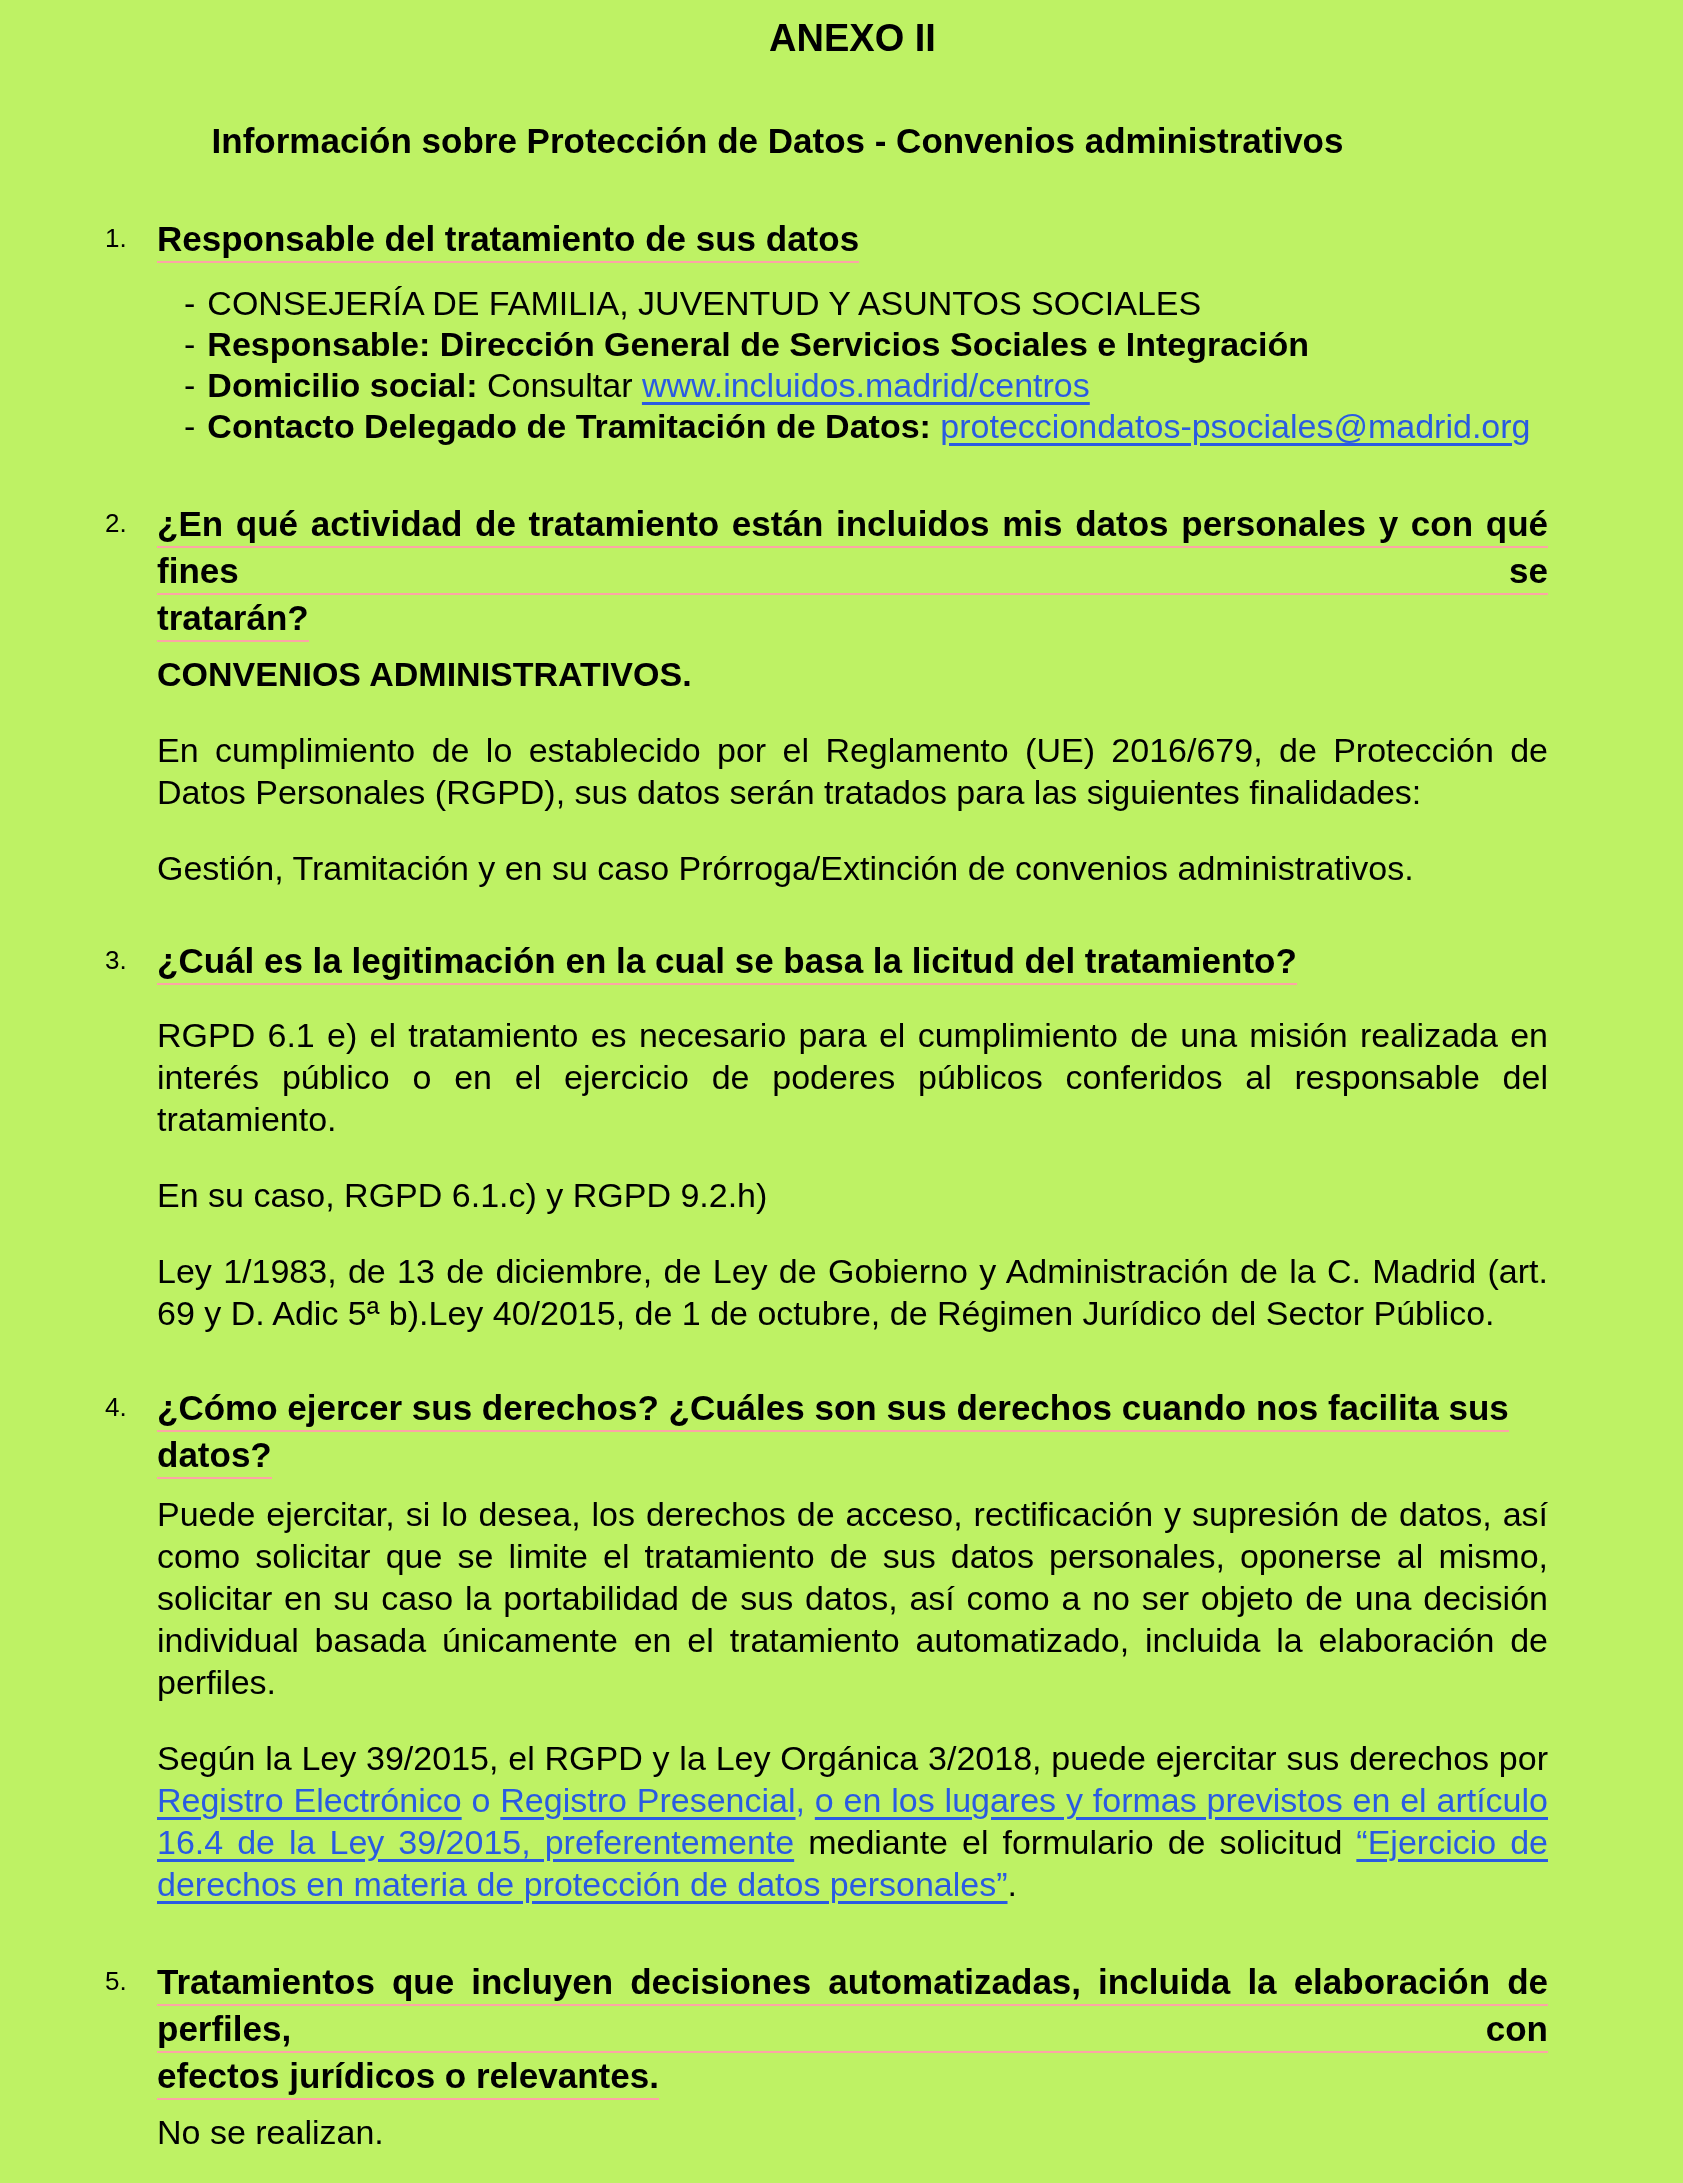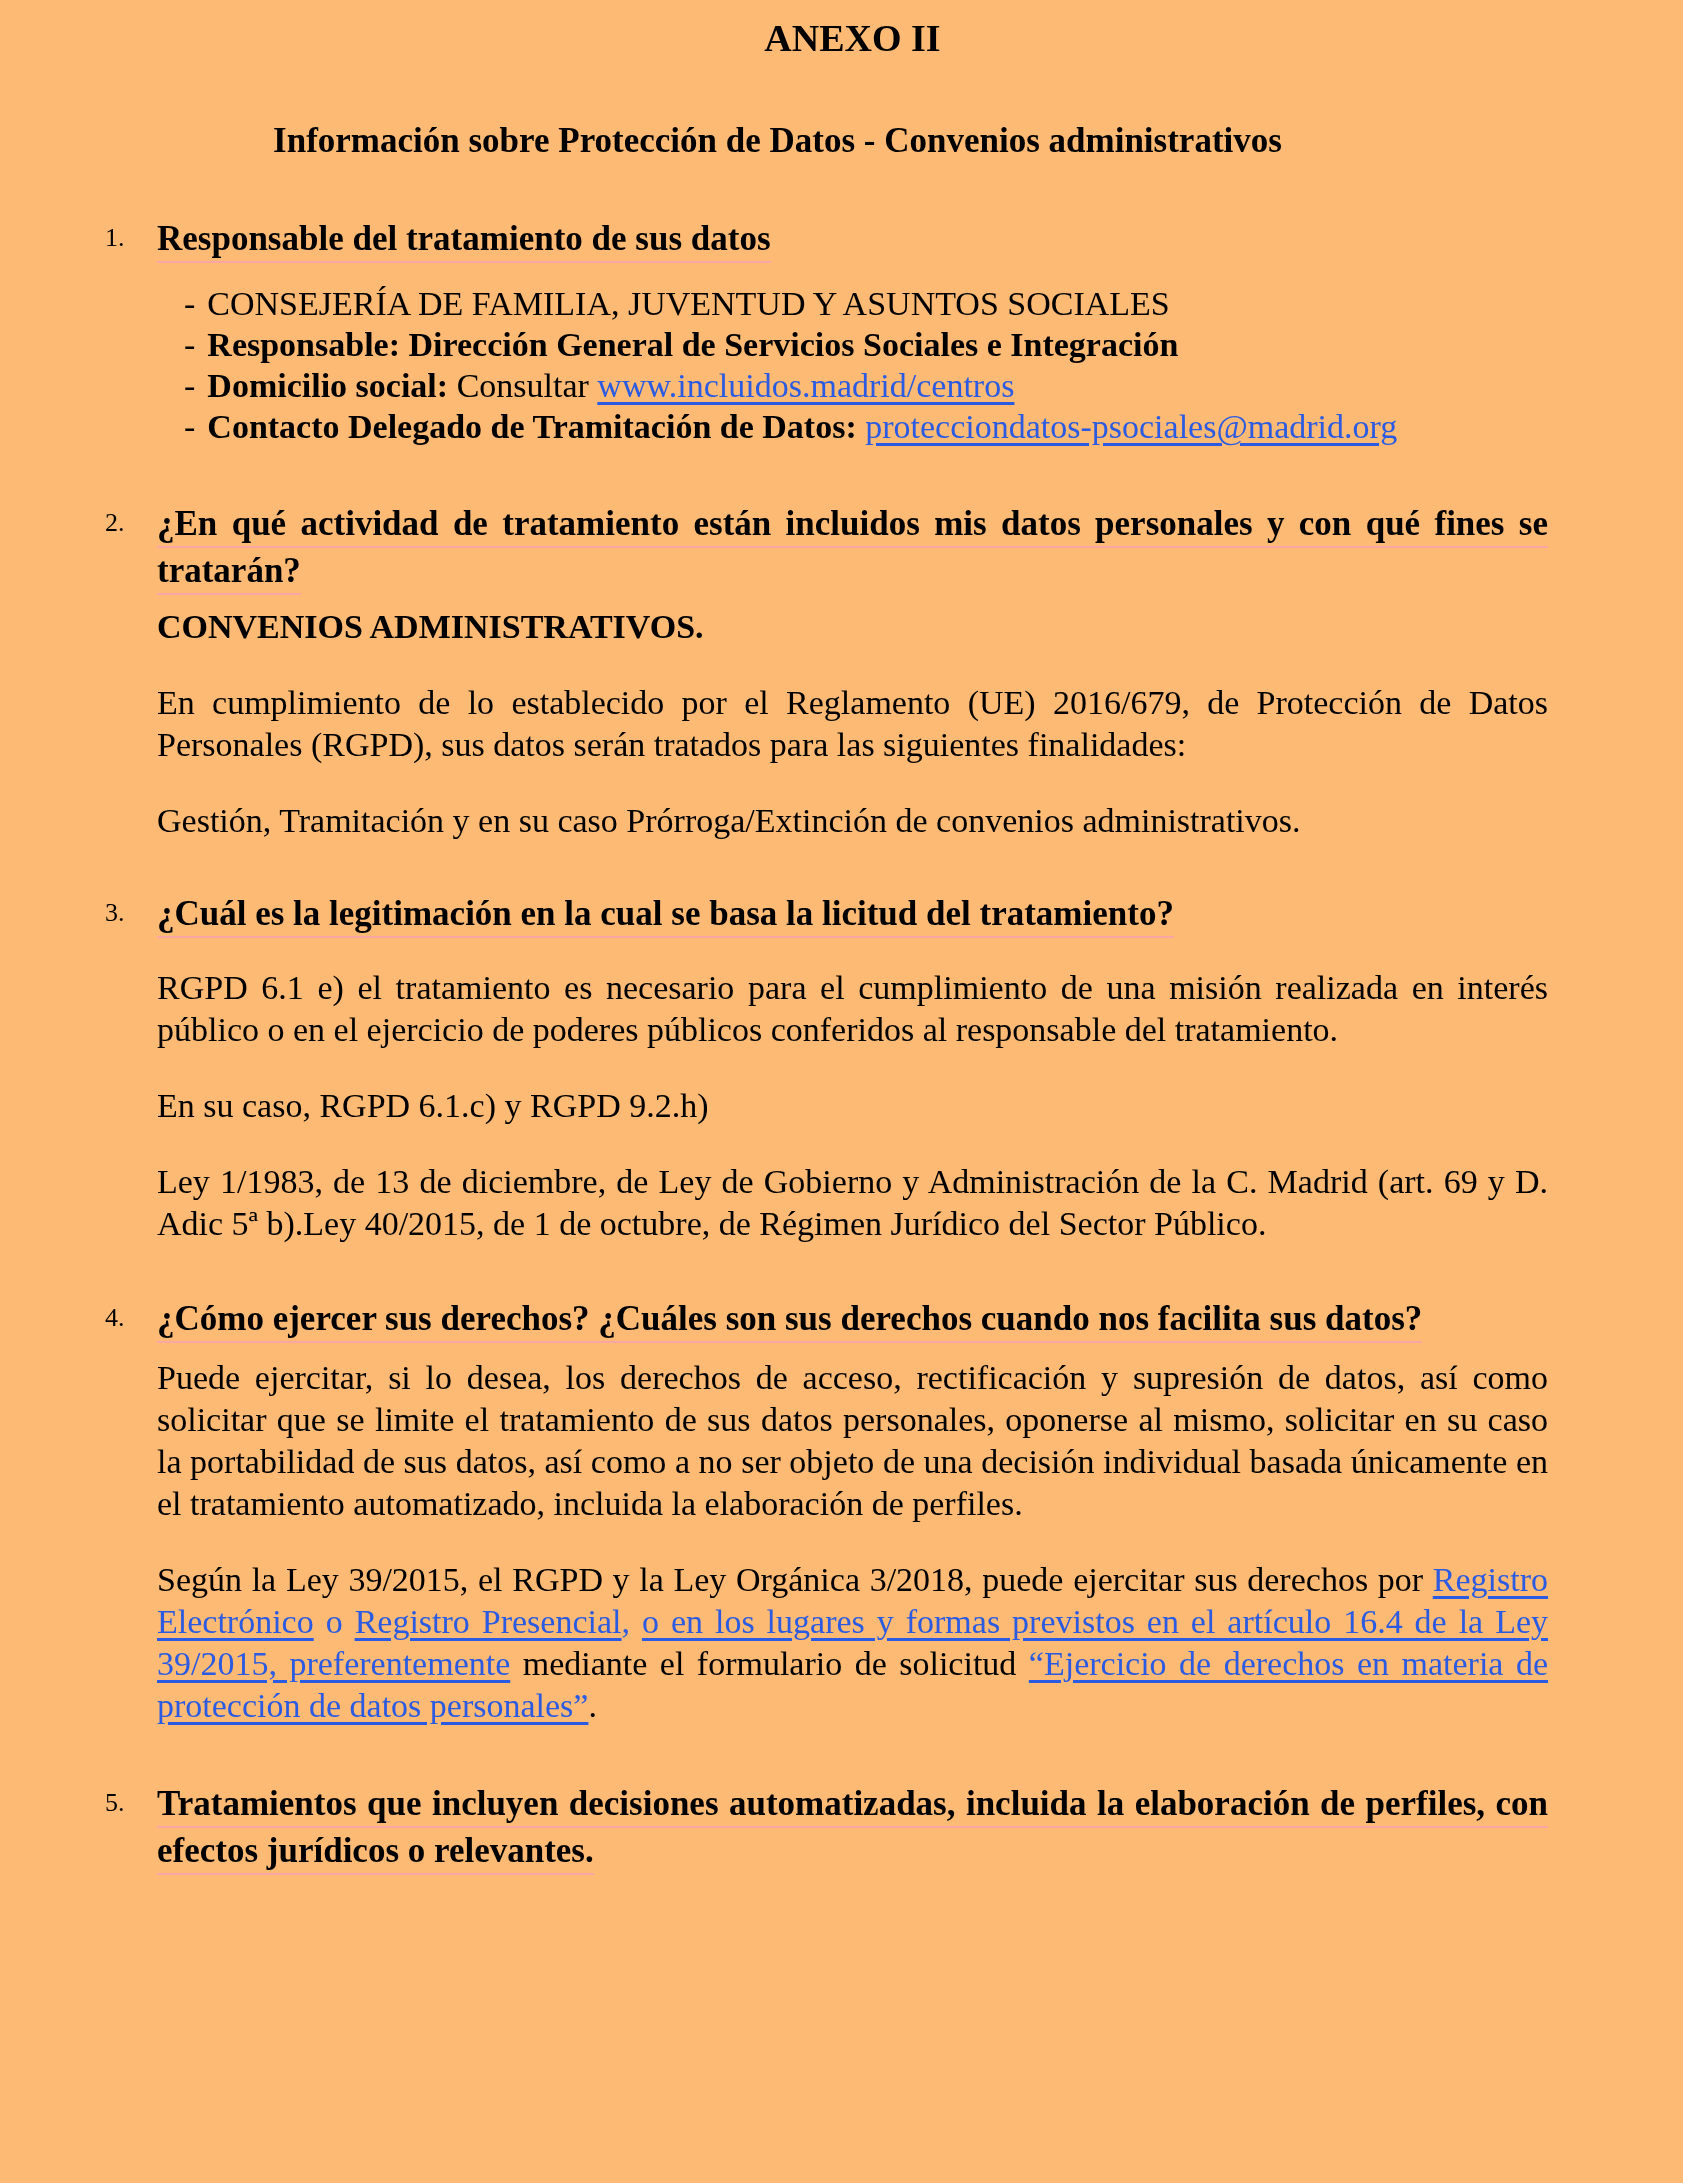--- a/index.html
+++ b/index.html
@@ -1,21 +1,21 @@
 <!DOCTYPE html>
 <html lang="es" style="--link-color: #2A5BE2;font-size:12px"><head>
 <meta charset="utf-8">
 <style>
   html,body { margin:0; padding:0; background:#ffffff; }
   .page {
     position:relative;
     width:1684px; height:2183px;
-    background:#fdba74;
+    background:#bef264;
     color:#000000;
-    font-family:Liberation Serif, serif;
+    font-family:Liberation Sans, sans-serif;
     overflow:hidden;
   }
   .content { position:absolute; left:157px; width:1391px; top:0; }
 
   .doc-title {
     margin-top:16.7px;
     text-align:center;
     font-size:38px; font-weight:bold; line-height:42px;
   }
   .doc-subtitle {
@@ -134,17 +134,18 @@
       <p class="para justify" id="p-puede">Puede ejercitar, si lo desea, los derechos de acceso, rectificación y supresión de datos, así como solicitar que se limite el tratamiento de sus datos personales, oponerse al mismo, solicitar en su caso la portabilidad de sus datos, así como a no ser objeto de una decisión individual basada únicamente en el tratamiento automatizado, incluida la elaboración de perfiles.</p>
       <p class="para justify" id="p-segun"><span>Según la Ley 39/2015, el RGPD y la Ley Orgánica 3/2018, puede ejercitar sus derechos por </span><a class="link">Registro Electrónico</a><span class="blue-plain"> o </span><a class="link">Registro Presencial</a><span class="blue-plain">, </span><a class="link">o en los lugares y formas previstos en el artículo 16.4 de la Ley 39/2015, preferentemente</a><span> mediante el formulario de solicitud </span><a class="link">“Ejercicio de derechos en materia de protección de datos personales”</a><span>.</span></p>
     </div>
 
     <div class="section" id="sec5">
       <div class="heading">
         <span class="num">5.</span>
         <div class="h-line justify-full"><span class="u">Tratamientos que incluyen decisiones automatizadas, incluida la elaboración de perfiles, con</span></div>
         <div class="h-line"><span class="u">efectos jurídicos o relevantes.</span></div>
       </div>
+      <p class="para" id="p-norealizan">No se realizan.</p>
     </div>
 
   </div>
 </div>
 
 
 </body></html>

